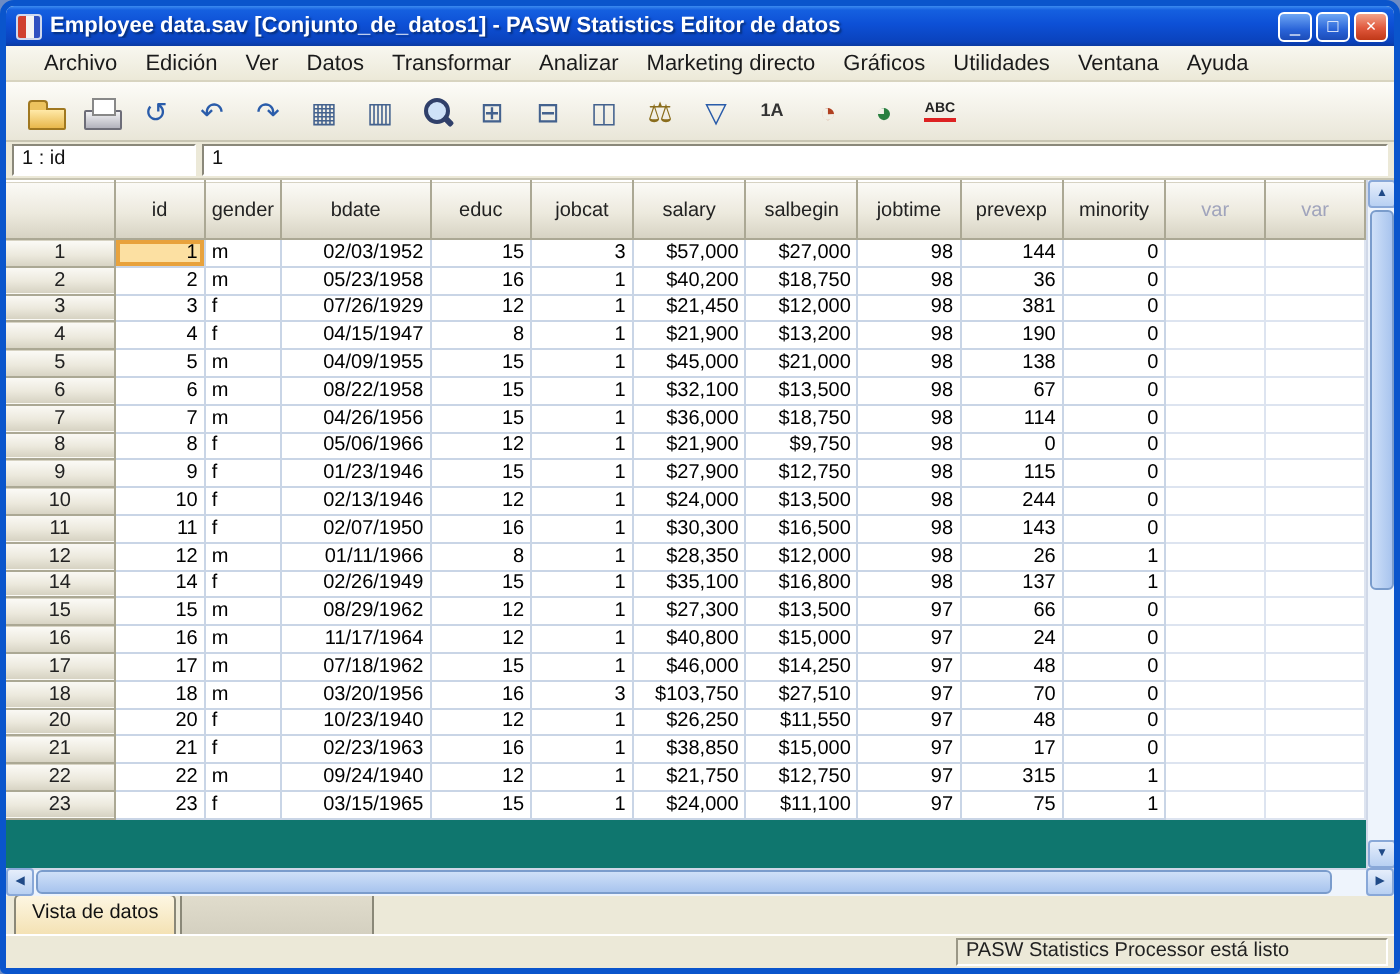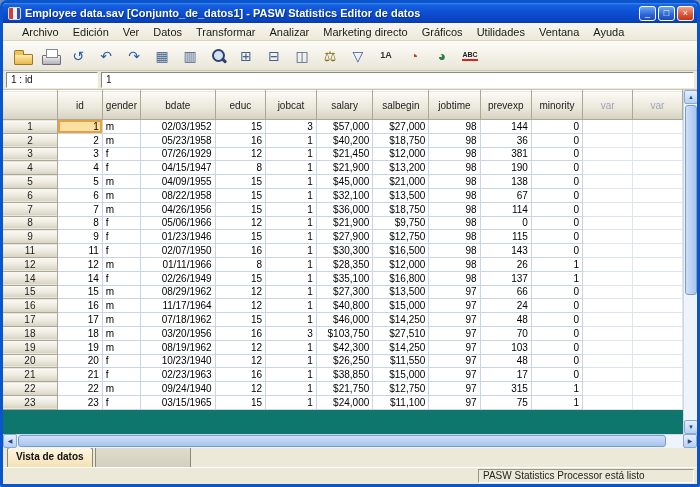--- a/index.html
+++ b/index.html
@@ -74,21 +74,21 @@
     background:linear-gradient(90deg,#cfe0f8,#a8c4ee); border:1px solid #7a9ccc; border-radius:3px; }
   .hscroll .sb-left { left:0; top:-1px; }
   .hscroll .sb-right { right:0; top:-1px; }
   .hscroll .sb-thumb { position:absolute; top:0; left:15px; width:648px; height:12px;
     background:linear-gradient(180deg,#cfe0f8,#a8c4ee); border:1px solid #7a9ccc; border-radius:3px; }
 
   
   .tabsrow { flex:0 0 19px; height:19px; display:flex; align-items:flex-end; padding-left:4px; gap:2px; background:#ece9d8; }
   .tab { font-size:10px; padding:2px 8px 1px; border:1px solid #8a8878; border-bottom:none; border-radius:3px 3px 0 0;
     background:linear-gradient(180deg,#e8e4d4,#d4d0c0); color:#333; height:33px; line-height:13px; cursor:default; }
-  .tab.active { background:linear-gradient(180deg,#fdf6e2,#f4e2b4); font-weight:bold; height:20px; color:#111; }
+  .tab.active { background:linear-gradient(180deg,#fdf6e2,#f4e2b4); font-weight:normal; height:20px; color:#111; }
 
   
   .statusbar { flex:0 0 17px; height:17px; display:flex; align-items:center; background:#ece9d8; border-top:1px solid #fff; padding:1px 3px; gap:3px; }
   .status-left { flex:1; height:14px; }
   .status-right { width:216px; height:14px; border:1px solid; border-color:#9a9786 #fff #fff #9a9786; font-size:10px; line-height:12px; padding-left:4px; color:#222; }
 </style>
 </head>
 <body>
 
 <div class="window">
@@ -335,20 +335,35 @@
               <td class="ar">1</td>
               <td class="ar">$27,900</td>
               <td class="ar">$12,750</td>
               <td class="ar">98</td>
               <td class="ar">115</td>
               <td class="ar">0</td>
               <td class="al varcell"></td>
               <td class="al varcell"></td>
             </tr>
             <tr>
+              <th class="rowhdr">10</th>
+              <td class="ar">10</td>
+              <td class="al">f</td>
+              <td class="ar">02/13/1946</td>
+              <td class="ar">12</td>
+              <td class="ar">1</td>
+              <td class="ar">$24,000</td>
+              <td class="ar">$13,500</td>
+              <td class="ar">98</td>
+              <td class="ar">244</td>
+              <td class="ar">0</td>
+              <td class="al varcell"></td>
+              <td class="al varcell"></td>
+            </tr>
+            <tr>
               <th class="rowhdr">11</th>
               <td class="ar">11</td>
               <td class="al">f</td>
               <td class="ar">02/07/1950</td>
               <td class="ar">16</td>
               <td class="ar">1</td>
               <td class="ar">$30,300</td>
               <td class="ar">$16,500</td>
               <td class="ar">98</td>
               <td class="ar">143</td>
@@ -435,35 +450,20 @@
               <th class="rowhdr">18</th>
               <td class="ar">18</td>
               <td class="al">m</td>
               <td class="ar">03/20/1956</td>
               <td class="ar">16</td>
               <td class="ar">3</td>
               <td class="ar">$103,750</td>
               <td class="ar">$27,510</td>
               <td class="ar">97</td>
               <td class="ar">70</td>
-              <td class="ar">0</td>
-              <td class="al varcell"></td>
-              <td class="al varcell"></td>
-            </tr>
-            <tr>
-              <th class="rowhdr">19</th>
-              <td class="ar">19</td>
-              <td class="al">m</td>
-              <td class="ar">08/19/1962</td>
-              <td class="ar">12</td>
-              <td class="ar">1</td>
-              <td class="ar">$42,300</td>
-              <td class="ar">$14,250</td>
-              <td class="ar">97</td>
-              <td class="ar">103</td>
               <td class="ar">0</td>
               <td class="al varcell"></td>
               <td class="al varcell"></td>
             </tr>
             <tr>
               <th class="rowhdr">20</th>
               <td class="ar">20</td>
               <td class="al">f</td>
               <td class="ar">10/23/1940</td>
               <td class="ar">12</td>

